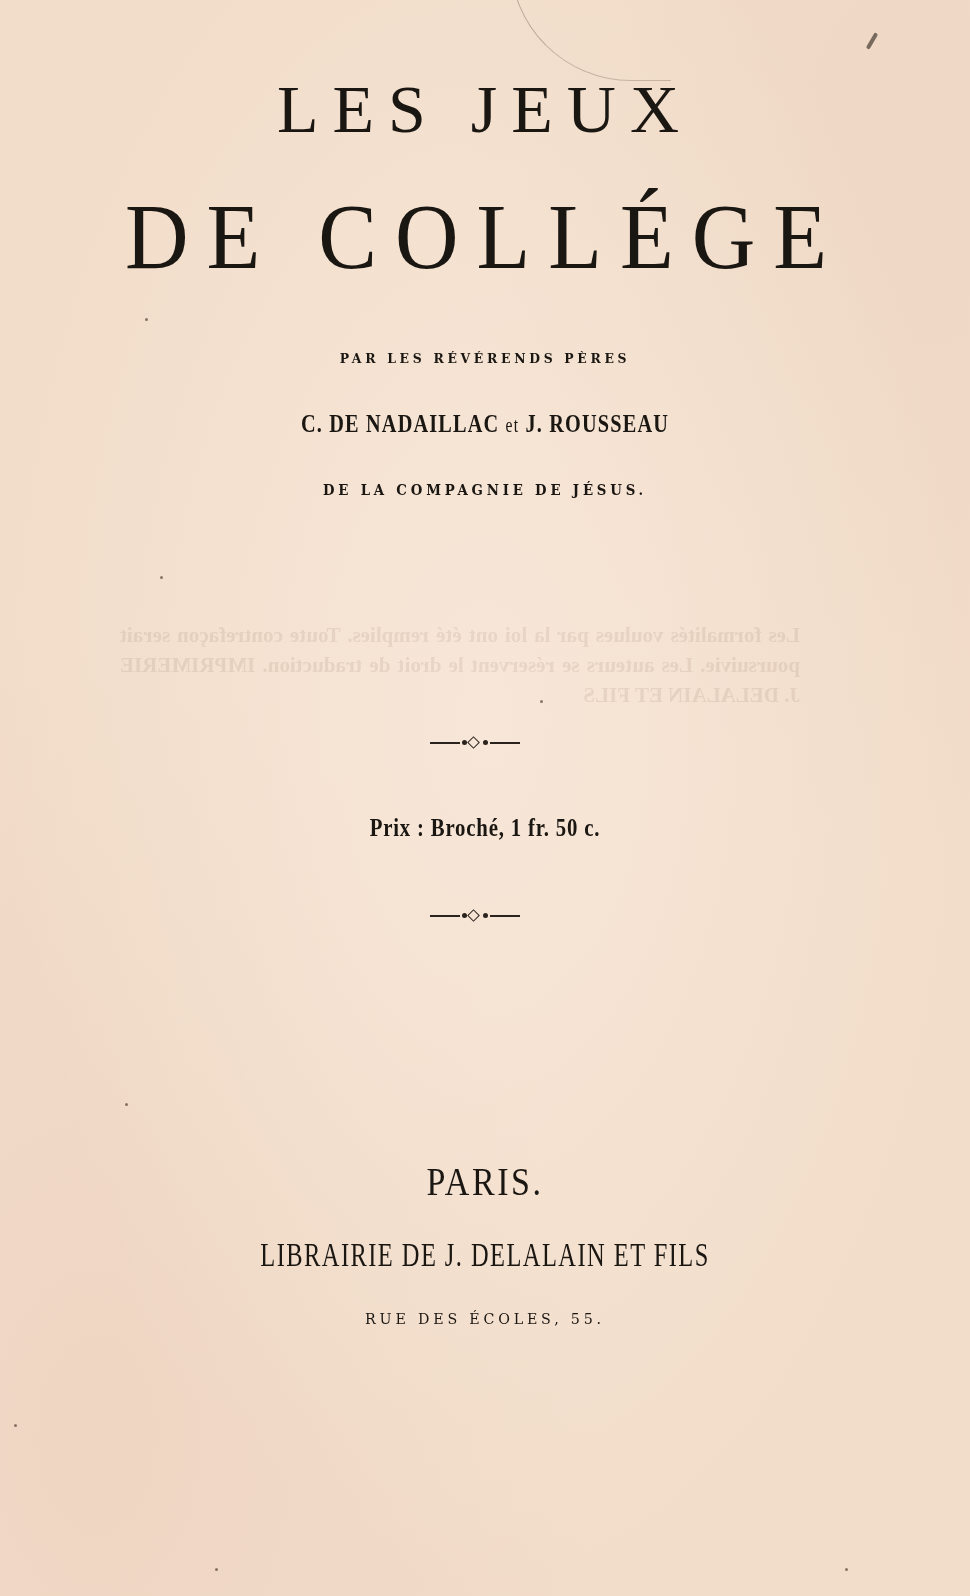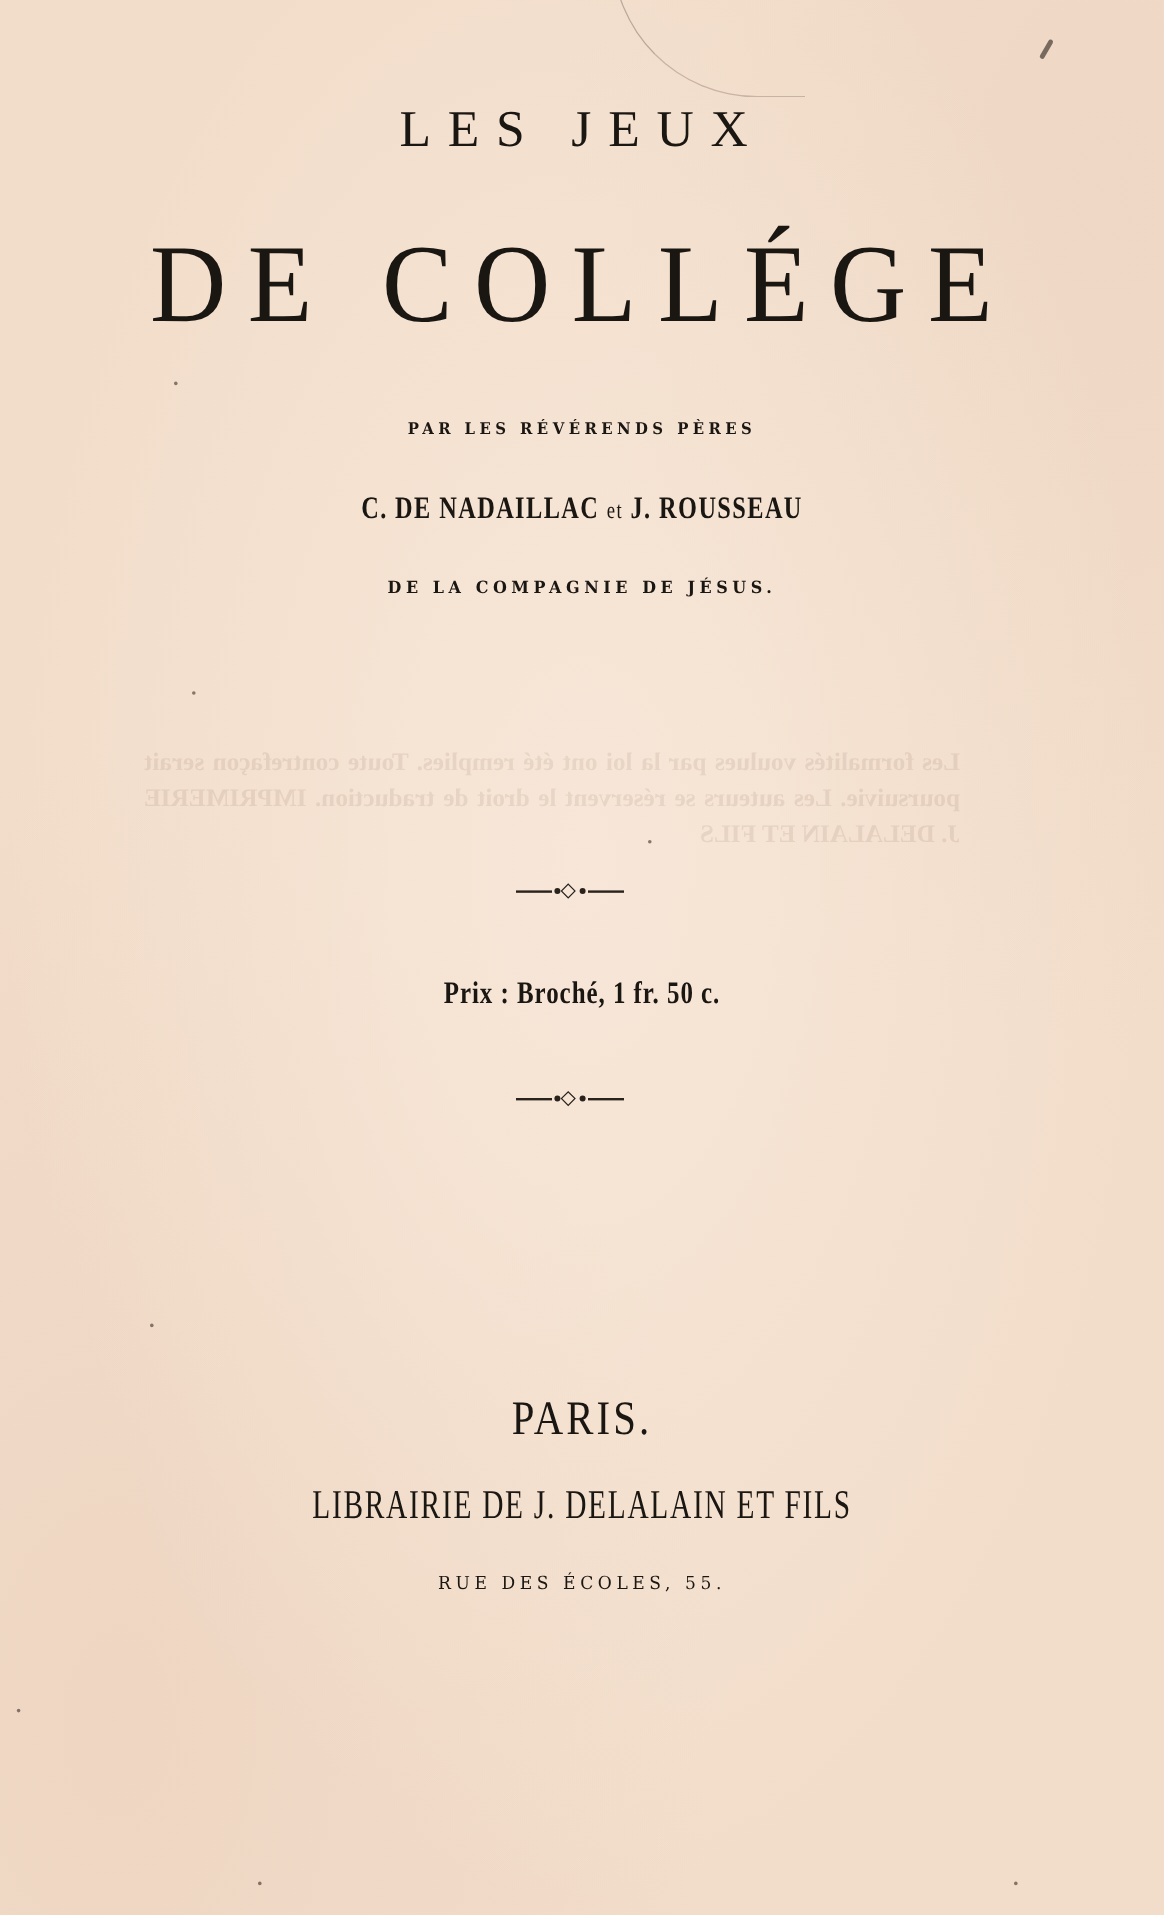--- a/index.html
+++ b/index.html
@@ -13,21 +13,21 @@
     .page {
       position: absolute; left: 0; top: 0; width: 970px; height: 1596px;
       background:
         radial-gradient(ellipse at 50% 45%, rgba(248,232,218,0.9) 0%, rgba(243,224,207,0) 70%),
         radial-gradient(ellipse at 10% 90%, rgba(230,200,180,0.35) 0%, rgba(0,0,0,0) 40%),
         radial-gradient(ellipse at 95% 10%, rgba(230,205,185,0.3) 0%, rgba(0,0,0,0) 35%),
         #f2ddca;
     }
     .line { position: absolute; left: 0; width: 970px; text-align: center; white-space: nowrap; }
     .title1 {
-      top: 74px; font-family: "Liberation Serif", serif; font-size: 43px;
+      top: 74px; font-family: "Liberation Serif", serif; font-size: 68px;
       letter-spacing: 14px; font-weight: normal; line-height: 70px;
     }
     .title2 {
       top: 192px; font-family: "Liberation Serif", serif; font-size: 88px;
       letter-spacing: 18px; font-weight: normal; line-height: 92px; transform: scaleY(1.05);
     }
     .par {
       top: 350px; font-family: "DejaVu Serif", serif; font-size: 13.5px;
       letter-spacing: 4px; font-weight: bold; transform: scaleX(0.92);
     }

